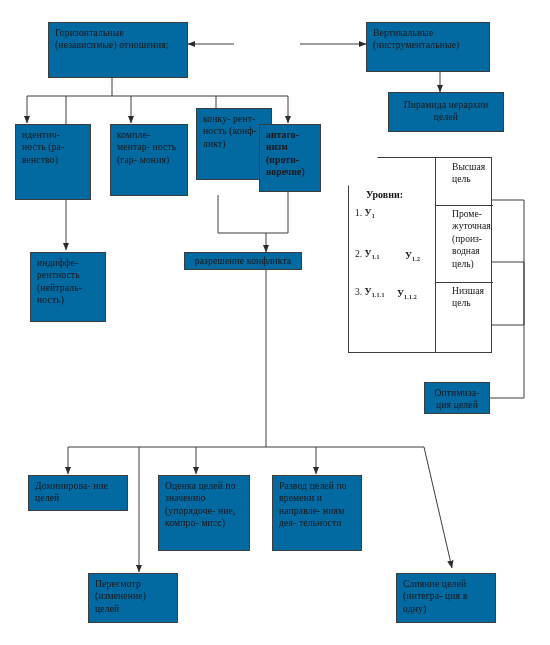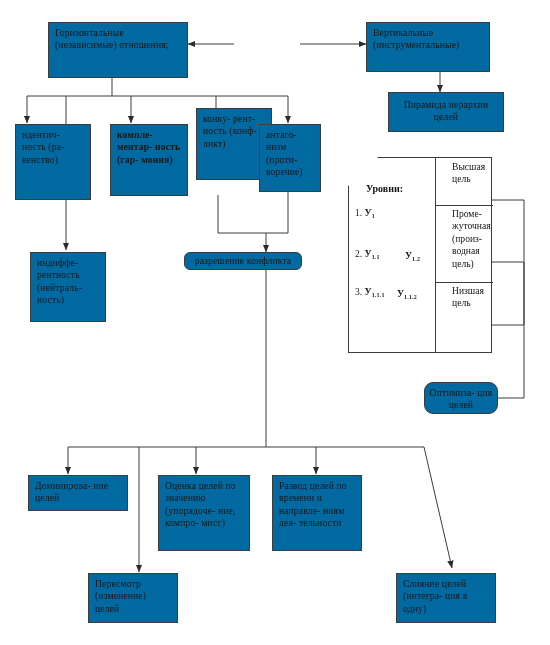--- a/index.html
+++ b/index.html
@@ -15,21 +15,21 @@
     border:1px solid #3c3c3c;
     background:#0369a1;
     box-sizing:border-box;
     font-size:9.6px;
     line-height:12.4px;
     padding:4px 5px 3px 6px;
     color:#161616;
     letter-spacing:.15px;
   }
   .box.center{text-align:center;padding-left:4px;padding-right:4px;}
-  .thin{padding:2px 14px;line-height:11px;border-radius:6px;}
+  .thin{padding:2px 14px;line-height:11px;}
   .panel{
     position:absolute;
     border:1px solid #3c3c3c;
     background:#ffffff;
     box-sizing:border-box;
   }
   .panel .vdiv{
     position:absolute;top:0;bottom:0;width:0;border-left:1px solid #3c3c3c;
   }
   .panel .hdiv{
@@ -117,46 +117,46 @@
   </div>
 
   <div class="box center" style="left:388px;top:92px;width:116px;height:40px;padding-top:6px;">
     <span>Пирамида иерархии целей</span>
   </div>
 
   <div class="box" style="left:15px;top:124px;width:76px;height:76px;">
     <span>идентич- ность (ра- венство)</span>
   </div>
 
-  <div class="box" style="left:110px;top:124px;width:78px;height:72px;font-weight:bold;">
+  <div class="box" style="left:110px;top:124px;width:78px;height:72px;">
     <span>компле- ментар- ность (гар- мония)</span>
   </div>
 
   <div class="box" style="left:196px;top:108px;width:76px;height:72px;">
     <span>конку- рент- ность (конф- ликт)</span>
   </div>
 
-  <div class="box" style="left:259px;top:124px;width:62px;height:68px;">
+  <div class="box" style="left:259px;top:124px;width:62px;height:68px;font-weight:bold;">
     <span>антаго- низм (проти- воречие)</span>
   </div>
 
   <div class="box" style="left:30px;top:252px;width:76px;height:70px;">
     <span>индиффе- рентность (нейтраль- ность)</span>
   </div>
 
   <div class="box center thin" style="left:184px;top:252px;width:118px;height:18px;">
     <span>разрешение конфликта</span>
   </div>
 
   <div class="panel" style="left:348px;top:157px;width:144px;height:196px;">
     <div class="vdiv" style="left:86px;"></div>
     <div class="hdiv" style="top:47px;left:86px;right:0;border-top:1px solid #3c3c3c;width:58px;"></div>
     <div class="hdiv" style="top:124px;left:86px;right:0;border-top:1px solid #3c3c3c;width:58px;"></div>
 
-    <div class="cell levels-title" style="left:0;top:22px;width:86px;">Уровни:</div>
+    <div class="cell levels-title" style="left:0;top:28px;width:86px;">Уровни:</div>
 
     <div class="cell" style="left:86px;top:0;width:58px;">Высшая цель</div>
     <div class="cell" style="left:86px;top:47px;width:58px;">Проме- жуточная (произ- водная цель)</div>
     <div class="cell" style="left:86px;top:124px;width:58px;">Низшая цель</div>
 
     <div class="lvl" style="left:6px;top:49px;">
       <span>1.</span> <b>У<sub>1</sub></b>
     </div>
     <div class="lvl" style="left:6px;top:90px;">
       <span>2.</span> <b>У<sub>1.1</sub></b>
@@ -169,21 +169,21 @@
     </div>
     <div class="lvl" style="left:48px;top:130px;">
       <b>У<sub>1.1.2</sub></b>
     </div>
   </div>
 
   <div class="clip-notch" style="left:346px;top:155px;width:34px;height:33px;
        background:#ffffff;border:none;
        clip-path:polygon(0 0, 100% 0, 0 100%);"></div>
 
-  <div class="box center" style="left:424px;top:382px;width:74px;height:32px;border-radius:9px;">
+  <div class="box center" style="left:424px;top:382px;width:66px;height:32px;">
     <span>Оптимиза- ция целей</span>
   </div>
 
   <div class="box" style="left:28px;top:475px;width:100px;height:36px;">
     <span>Доминирова- ние целей</span>
   </div>
 
   <div class="box" style="left:158px;top:475px;width:92px;height:76px;">
     <span>Оценка целей по значению (упорядоче- ние, компро- мисс)</span>
   </div>

